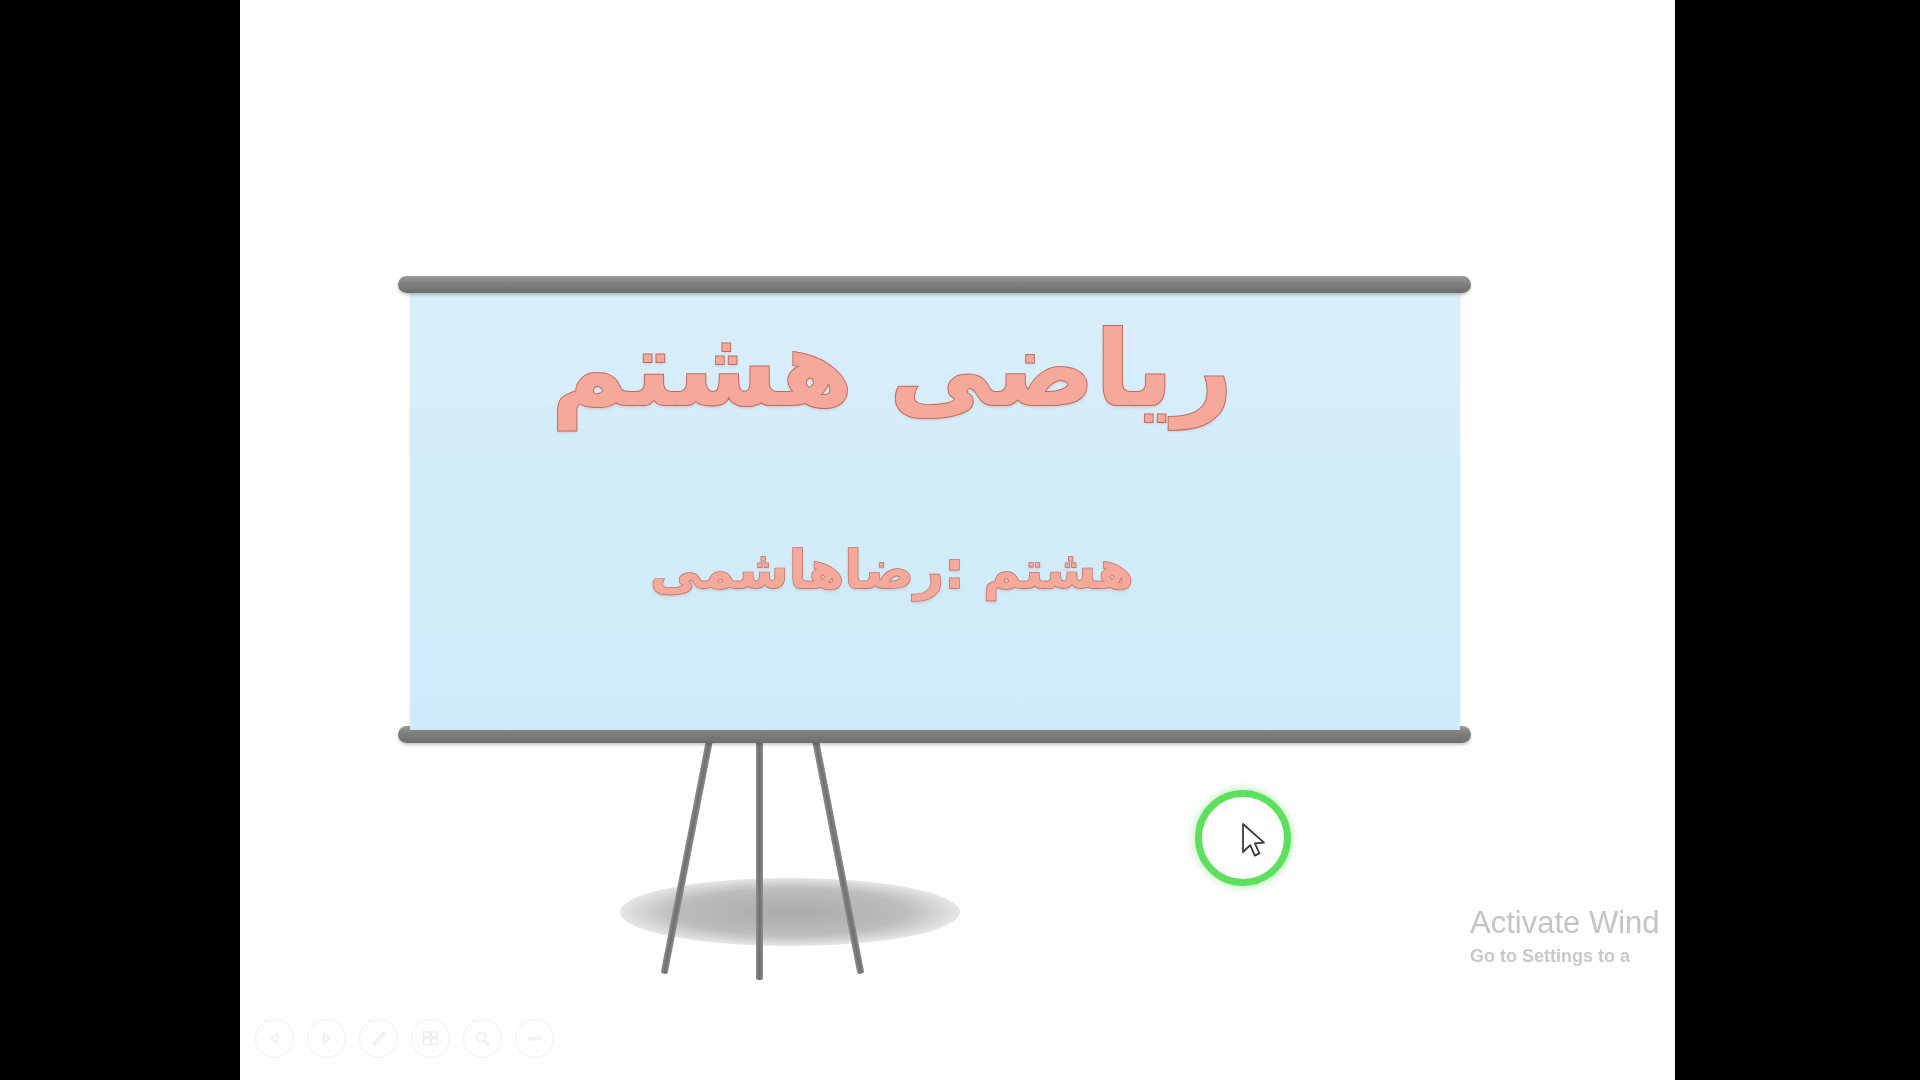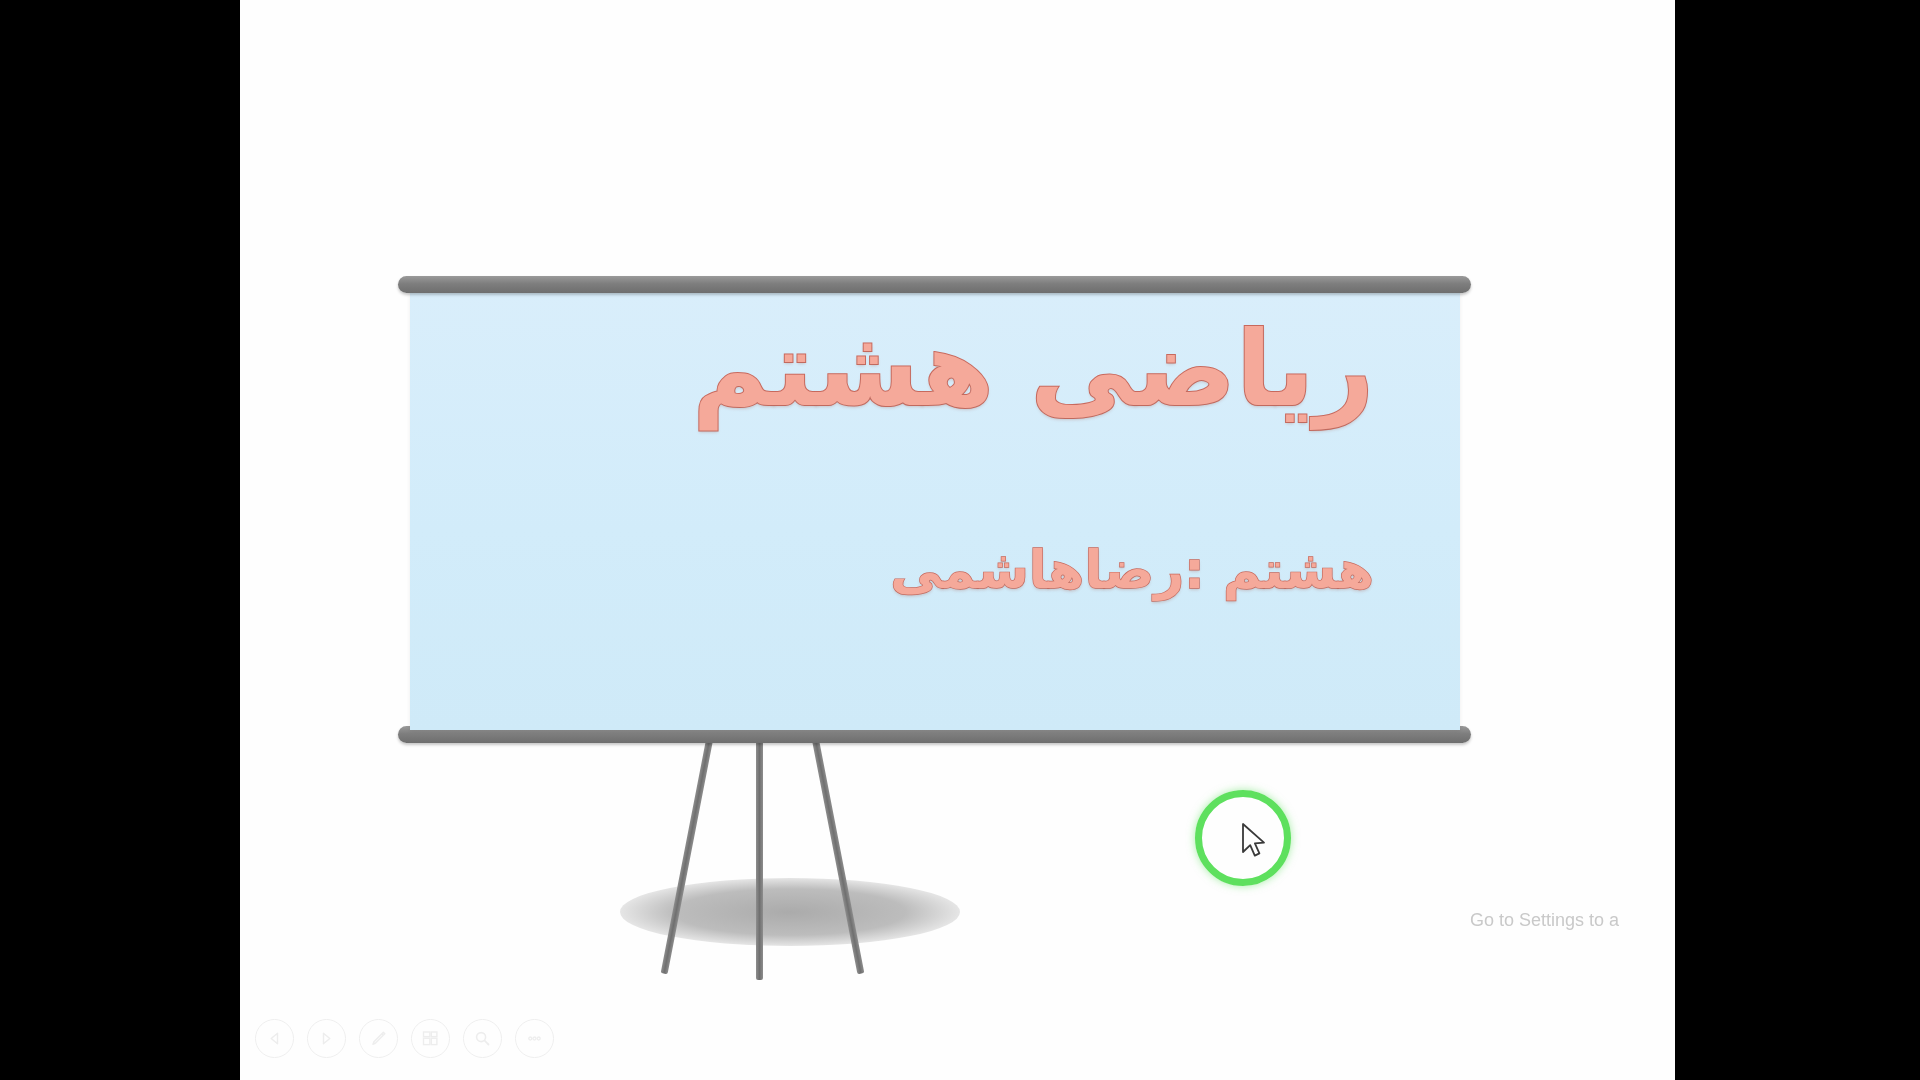--- a/index.html
+++ b/index.html
@@ -38,36 +38,36 @@
   #leg-right{left:572px;top:740px;width:7px;height:238px;
              transform-origin:top center;transform:rotate(-11deg);}
 
   #ground-shadow{position:absolute;left:380px;top:878px;width:340px;height:68px;
       background:radial-gradient(ellipse at 50% 50%,rgba(120,120,120,.62) 0%,
                  rgba(135,135,135,.55) 48%,rgba(160,160,160,.16) 76%,rgba(255,255,255,0) 100%);
       border-radius:50%;}
 
   
   #title-line,#subtitle-line{position:absolute;width:964px;left:170px;
-      direction:rtl;unicode-bidi:bidi-override;
+      text-align:center;direction:rtl;unicode-bidi:bidi-override;
       font-family:"DejaVu Sans","Liberation Sans",sans-serif;
       color:#f5a99a;font-weight:700;
       -webkit-text-stroke:2px #c96a5e;
       paint-order:stroke fill;
       text-shadow:0 2px 3px rgba(170,110,100,.30);
       white-space:nowrap;}
   #title-line{top:310px;font-size:104px;letter-spacing:4px;line-height:1.15;}
   #subtitle-line{top:540px;font-size:52px;letter-spacing:1px;
                  -webkit-text-stroke:1.4px #c96a5e;}
 
   
   #watermark{position:absolute;left:1230px;top:905px;width:330px;z-index:10;
              color:#c9c9c9;user-select:none;}
   #wm-title{font-size:31px;line-height:36px;color:#c4c4c4;white-space:nowrap;}
-  #wm-sub{font-size:18px;line-height:24px;color:#c9c9c9;white-space:nowrap;margin-top:3px;}
+  #wm-sub{font-size:18px;line-height:24px;color:#c9c9c9;white-space:nowrap;margin-top:3px;font-weight:bold;}
 
   
   #toolbar{position:absolute;left:15px;bottom:22px;display:flex;gap:13px;z-index:20;}
   .tb-btn{width:37px;height:37px;border-radius:50%;border:1.6px solid #eeeeee;
           display:flex;align-items:center;justify-content:center;
           background:transparent;opacity:.95;}
   .tb-btn svg{display:block;}
 
   
   #click-ring{position:absolute;left:1195px;top:790px;width:82px;height:82px;
@@ -94,20 +94,21 @@
 
       <div id="screen"></div>
 
       <div class="rod" id="rod-top"></div>
 
       <div id="title-line">ریاضی هشتم</div>
       <div id="subtitle-line">هشتم :رضاهاشمی</div>
     </div>
 
     <div id="watermark">
+      <div id="wm-title">Activate Wind</div>
       <div id="wm-sub">Go to Settings to a</div>
     </div>
 
     <div id="toolbar">
 
       <div class="tb-btn">
         <svg width="15" height="15" viewBox="0 0 15 15">
           <path d="M10.5 2.2 L4.2 7.5 L10.5 12.8 Z" fill="none" stroke="#ededed" stroke-width="1.5" stroke-linejoin="round"></path>
         </svg>
       </div>

